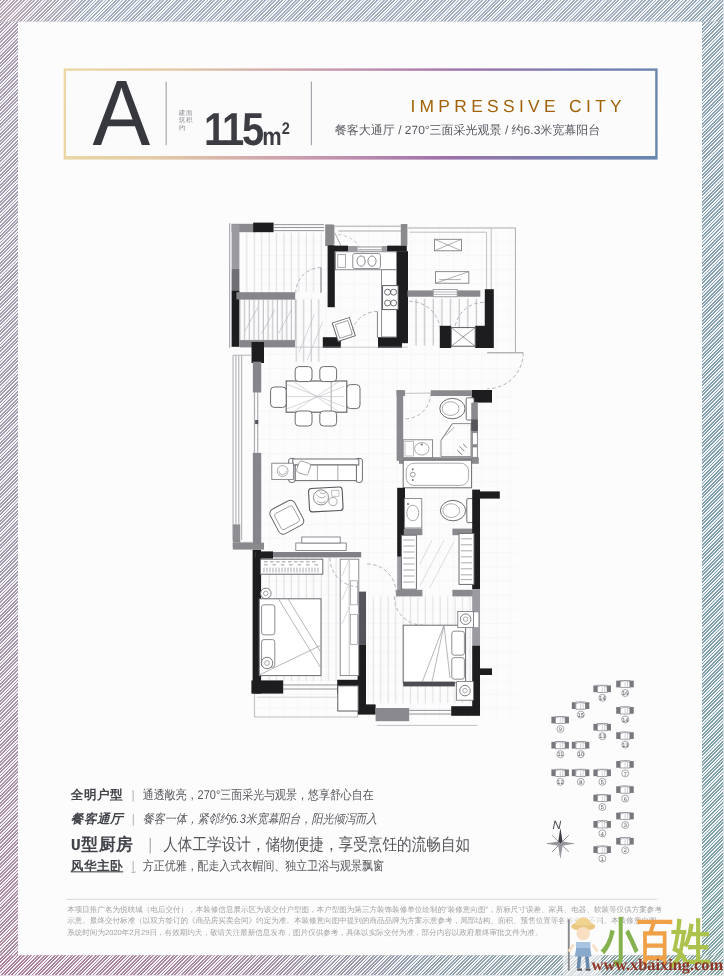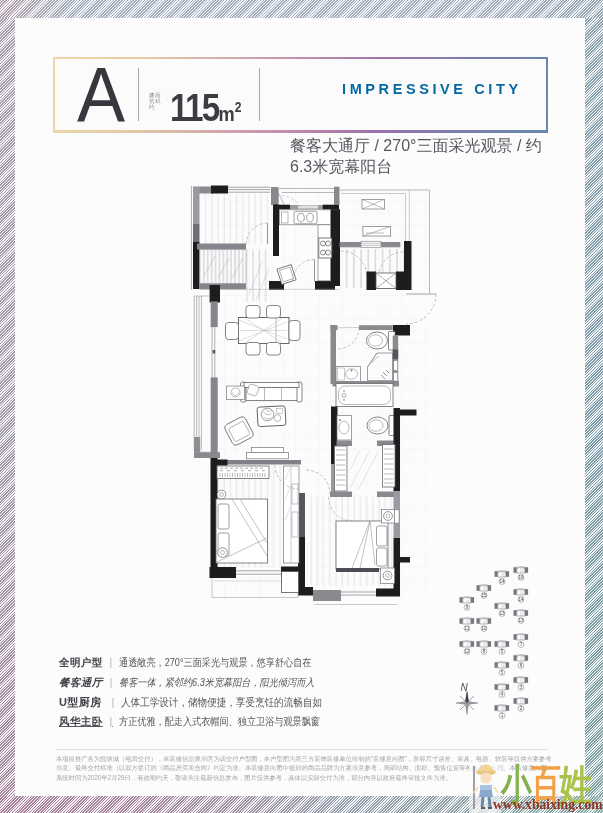--- a/index.html
+++ b/index.html
@@ -38,23 +38,23 @@
 <div class="abs" style="left:77px;top:56.5px;width:52px;height:66px;font-size:77.5px;line-height:74.5px;color:#36383d;margin-top:1.5px;transform:scaleX(0.93);transform-origin:0 0;">A</div>
 
 <div class="abs" style="left:138px;top:68px;width:1px;height:53px;background:#a7a7ad;"></div>
 
 <div class="abs" style="left:149px;top:92px;width:12px;font-size:5.5px;line-height:6.2px;color:#8a8a90;letter-spacing:0.5px;">建面<br>筑积<br>约</div>
 
 <div class="abs" style="left:170px;top:89px;width:80px;height:36px;color:#3b3d42;font-weight:bold;font-size:38.5px;line-height:36px;letter-spacing:-2px;transform:scaleX(0.865);transform-origin:0 0;">115<span style="font-size:21px;letter-spacing:0;">m</span><span style="font-size:14px;vertical-align:9px;letter-spacing:0;">2</span></div>
 
 <div class="abs" style="left:259px;top:68px;width:1px;height:53px;background:#a7a7ad;"></div>
 
-<div class="abs" style="left:342px;top:81px;width:200px;font-size:14.5px;color:#0369a1;letter-spacing:3.6px;font-weight:bold;">IMPRESSIVE CITY</div>
-
-<div class="abs" style="left:290px;top:102px;width:260px;font-size:16px;color:#55585e;letter-spacing:0;margin-top:34px;">餐客大通厅 / 270°三面采光观景 / 约6.3米宽幕阳台</div>
+<div class="abs" style="left:342px;top:81px;width:200px;font-size:14.5px;color:#a16207;letter-spacing:3.6px;">IMPRESSIVE CITY</div>
+
+<div class="abs" style="left:279px;top:102px;width:260px;font-size:10px;color:#55585e;letter-spacing:0;">餐客大通厅 / 270°三面采光观景 / 约6.3米宽幕阳台</div>
 
 <svg class="abs" id="plan" style="left:0;top:0;" width="603" height="813" viewBox="0 0 603 813">
 <defs>
 <pattern id="grid" width="11.8" height="11.8" patternUnits="userSpaceOnUse">
   <path d="M11.8 0H0V11.8" fill="none" stroke="#ebebee" stroke-width="0.6"></path>
 </pattern>
 <pattern id="vs4" width="3.9" height="8" patternUnits="userSpaceOnUse">
   <path d="M1 0V8" fill="none" stroke="#a9a9af" stroke-width="0.7"></path>
 </pattern>
 <pattern id="vs6" width="6.3" height="8" patternUnits="userSpaceOnUse">
@@ -402,21 +402,21 @@
 <rect x="230.5" y="424" width="17" height="15" rx="2" stroke="#8a8a90" stroke-width="0.6" fill="#fff"></rect>
 </g>
 </g>
 </g>
 </svg>
 
 <div class="abs" style="left:59px;top:656px;font-size:10.5px;color:#55575b;letter-spacing:0.4px;text-align:right;"><b style="color:#404348;">全明户型</b><span style="color:#b5b5b8;padding:0 0 0 7px;">|</span><span style="display:inline-block;transform:scaleX(0.87);transform-origin:0 50%;margin-left:6px;letter-spacing:0;">通透敞亮，270°三面采光与观景，悠享舒心自在</span></div>
 
 <div class="abs" style="left:59px;top:675.5px;font-size:10.5px;color:#55575b;letter-spacing:0.4px;font-style:italic;"><b style="color:#404348;">餐客通厅</b><span style="color:#b5b5b8;padding:0 0 0 7px;">|</span><span style="display:inline-block;transform:scaleX(0.87);transform-origin:0 50%;margin-left:6px;letter-spacing:0;">餐客一体，紧邻约6.3米宽幕阳台，阳光倾泻而入</span></div>
 
-<div class="abs" style="left:59px;top:695px;font-size:11px;color:#55575b;letter-spacing:0.4px;"><b style="color:#404348;">U型厨房</b><span style="color:#b5b5b8;padding:0 0 0 10px;">|</span><span style="display:inline-block;transform:scaleX(0.87);transform-origin:0 50%;margin-left:6px;letter-spacing:0;">人体工学设计，储物便捷，享受烹饪的流畅自如</span></div>
+<div class="abs" style="left:59px;top:695px;font-size:14px;color:#55575b;letter-spacing:0.4px;font-family:Liberation Mono, monospace;"><b style="color:#404348;">U型厨房</b><span style="color:#b5b5b8;padding:0 0 0 10px;">|</span><span style="display:inline-block;transform:scaleX(0.87);transform-origin:0 50%;margin-left:6px;letter-spacing:0;">人体工学设计，储物便捷，享受烹饪的流畅自如</span></div>
 
 <div class="abs" style="left:59px;top:714.5px;font-size:10.5px;color:#55575b;letter-spacing:0.4px;text-decoration:underline;"><b style="color:#404348;">风华主卧</b><span style="color:#b5b5b8;padding:0 0 0 7px;">|</span><span style="display:inline-block;transform:scaleX(0.87);transform-origin:0 50%;margin-left:6px;letter-spacing:0;">方正优雅，配走入式衣帽间、独立卫浴与观景飘窗</span></div>
 
 <svg class="abs" id="siteplan" style="left:0;top:0;" width="603" height="813" viewBox="0 0 603 813">
 <defs>
 <g id="bldg">
   <rect x="-7.5" y="-2.8" width="3.2" height="5.6" fill="#77777d"></rect>
   <rect x="-4.1" y="-3" width="8" height="6" fill="#fff" stroke="#85858b" stroke-width="0.6"></rect>
   <path d="M-4.1 -1.4 -0.1 -3 3.9 -1.4" fill="none" stroke="#85858b" stroke-width="0.5"></path>
   <path d="M-0.1 -3V3M1.9 -3V3" stroke="#aaaab0" stroke-width="0.45"></path>

